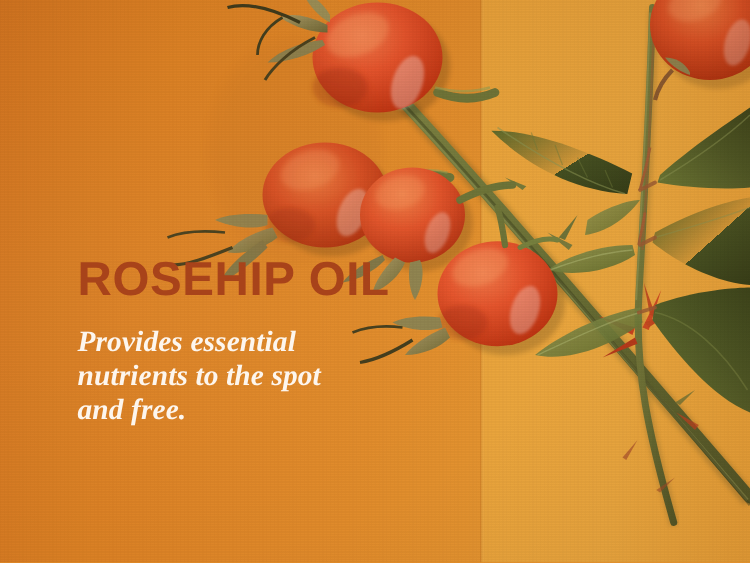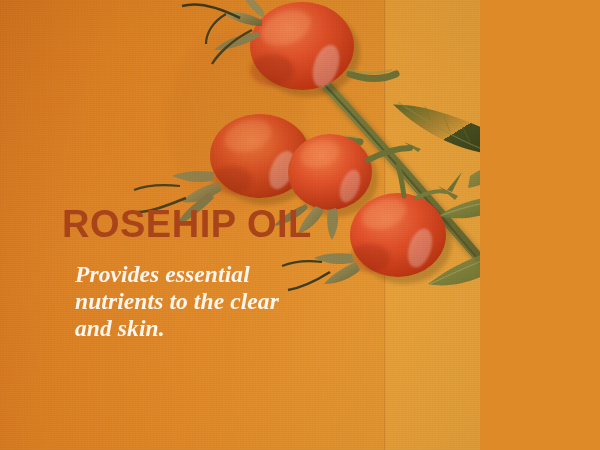--- a/index.html
+++ b/index.html
@@ -2,21 +2,21 @@
 <html><head>
 <meta charset="utf-8">
 <style>
   html,body{margin:0;padding:0;}
   body{
     width:600px;height:450px;overflow:hidden;
     font-family:"Liberation Sans",sans-serif;
     background:#df8a28;
   }
   .poster{
-    position:relative;width:480px;height:450px;overflow:hidden;
+    position:relative;width:600px;height:450px;overflow:hidden;
     background:linear-gradient(100deg,#cf7320 0%,#da8024 22%,#e08b2b 52%,#e69a34 80%,#e9a43b 100%);
     text-decoration:underline;
   }
   
   .panel-right{
     position:absolute;left:385px;top:0;width:215px;height:450px;
     background:linear-gradient(95deg,#e9a33b 0%,#eaa73f 55%,#e7a038 100%);
   }
   .panel-edge{
     position:absolute;left:384px;top:0;width:3px;height:450px;
@@ -35,21 +35,21 @@
   
   .text-block{position:absolute;left:62px;top:205px;width:300px;}
   .headline{
     font-family:"Liberation Sans",sans-serif;
     font-weight:700;font-size:38px;letter-spacing:.5px;line-height:1;
     color:#a8431a;margin:0 0 18px 0;white-space:nowrap;
   }
   .subcopy{
     font-family:"Liberation Serif","DejaVu Serif",serif;
     font-style:italic;font-weight:700;font-size:23.5px;line-height:27px;
-    color:#fdf6ee;margin:13px;letter-spacing:.1px;
+    color:#fdf6ee;margin:0;letter-spacing:.1px;
   }
   .subcopy span{display:block;white-space:nowrap;}
   
   .art{position:absolute;inset:0;}
   svg{display:block;}
 </style>
 </head>
 <body>
 
 <div class="poster">
@@ -255,18 +255,18 @@
   </svg>
   </div>
 
   <div class="vignette"></div>
   <div class="grain"></div>
 
   <div class="text-block">
     <h1 class="headline">ROSEHIP OIL</h1>
     <p class="subcopy">
       <span>Provides essential</span>
-      <span>nutrients to the clear</span>
-      <span>and skin.</span>
+      <span>nutrients to the spot</span>
+      <span>and free.</span>
     </p>
   </div>
 
 </div>
 
 </body></html>

